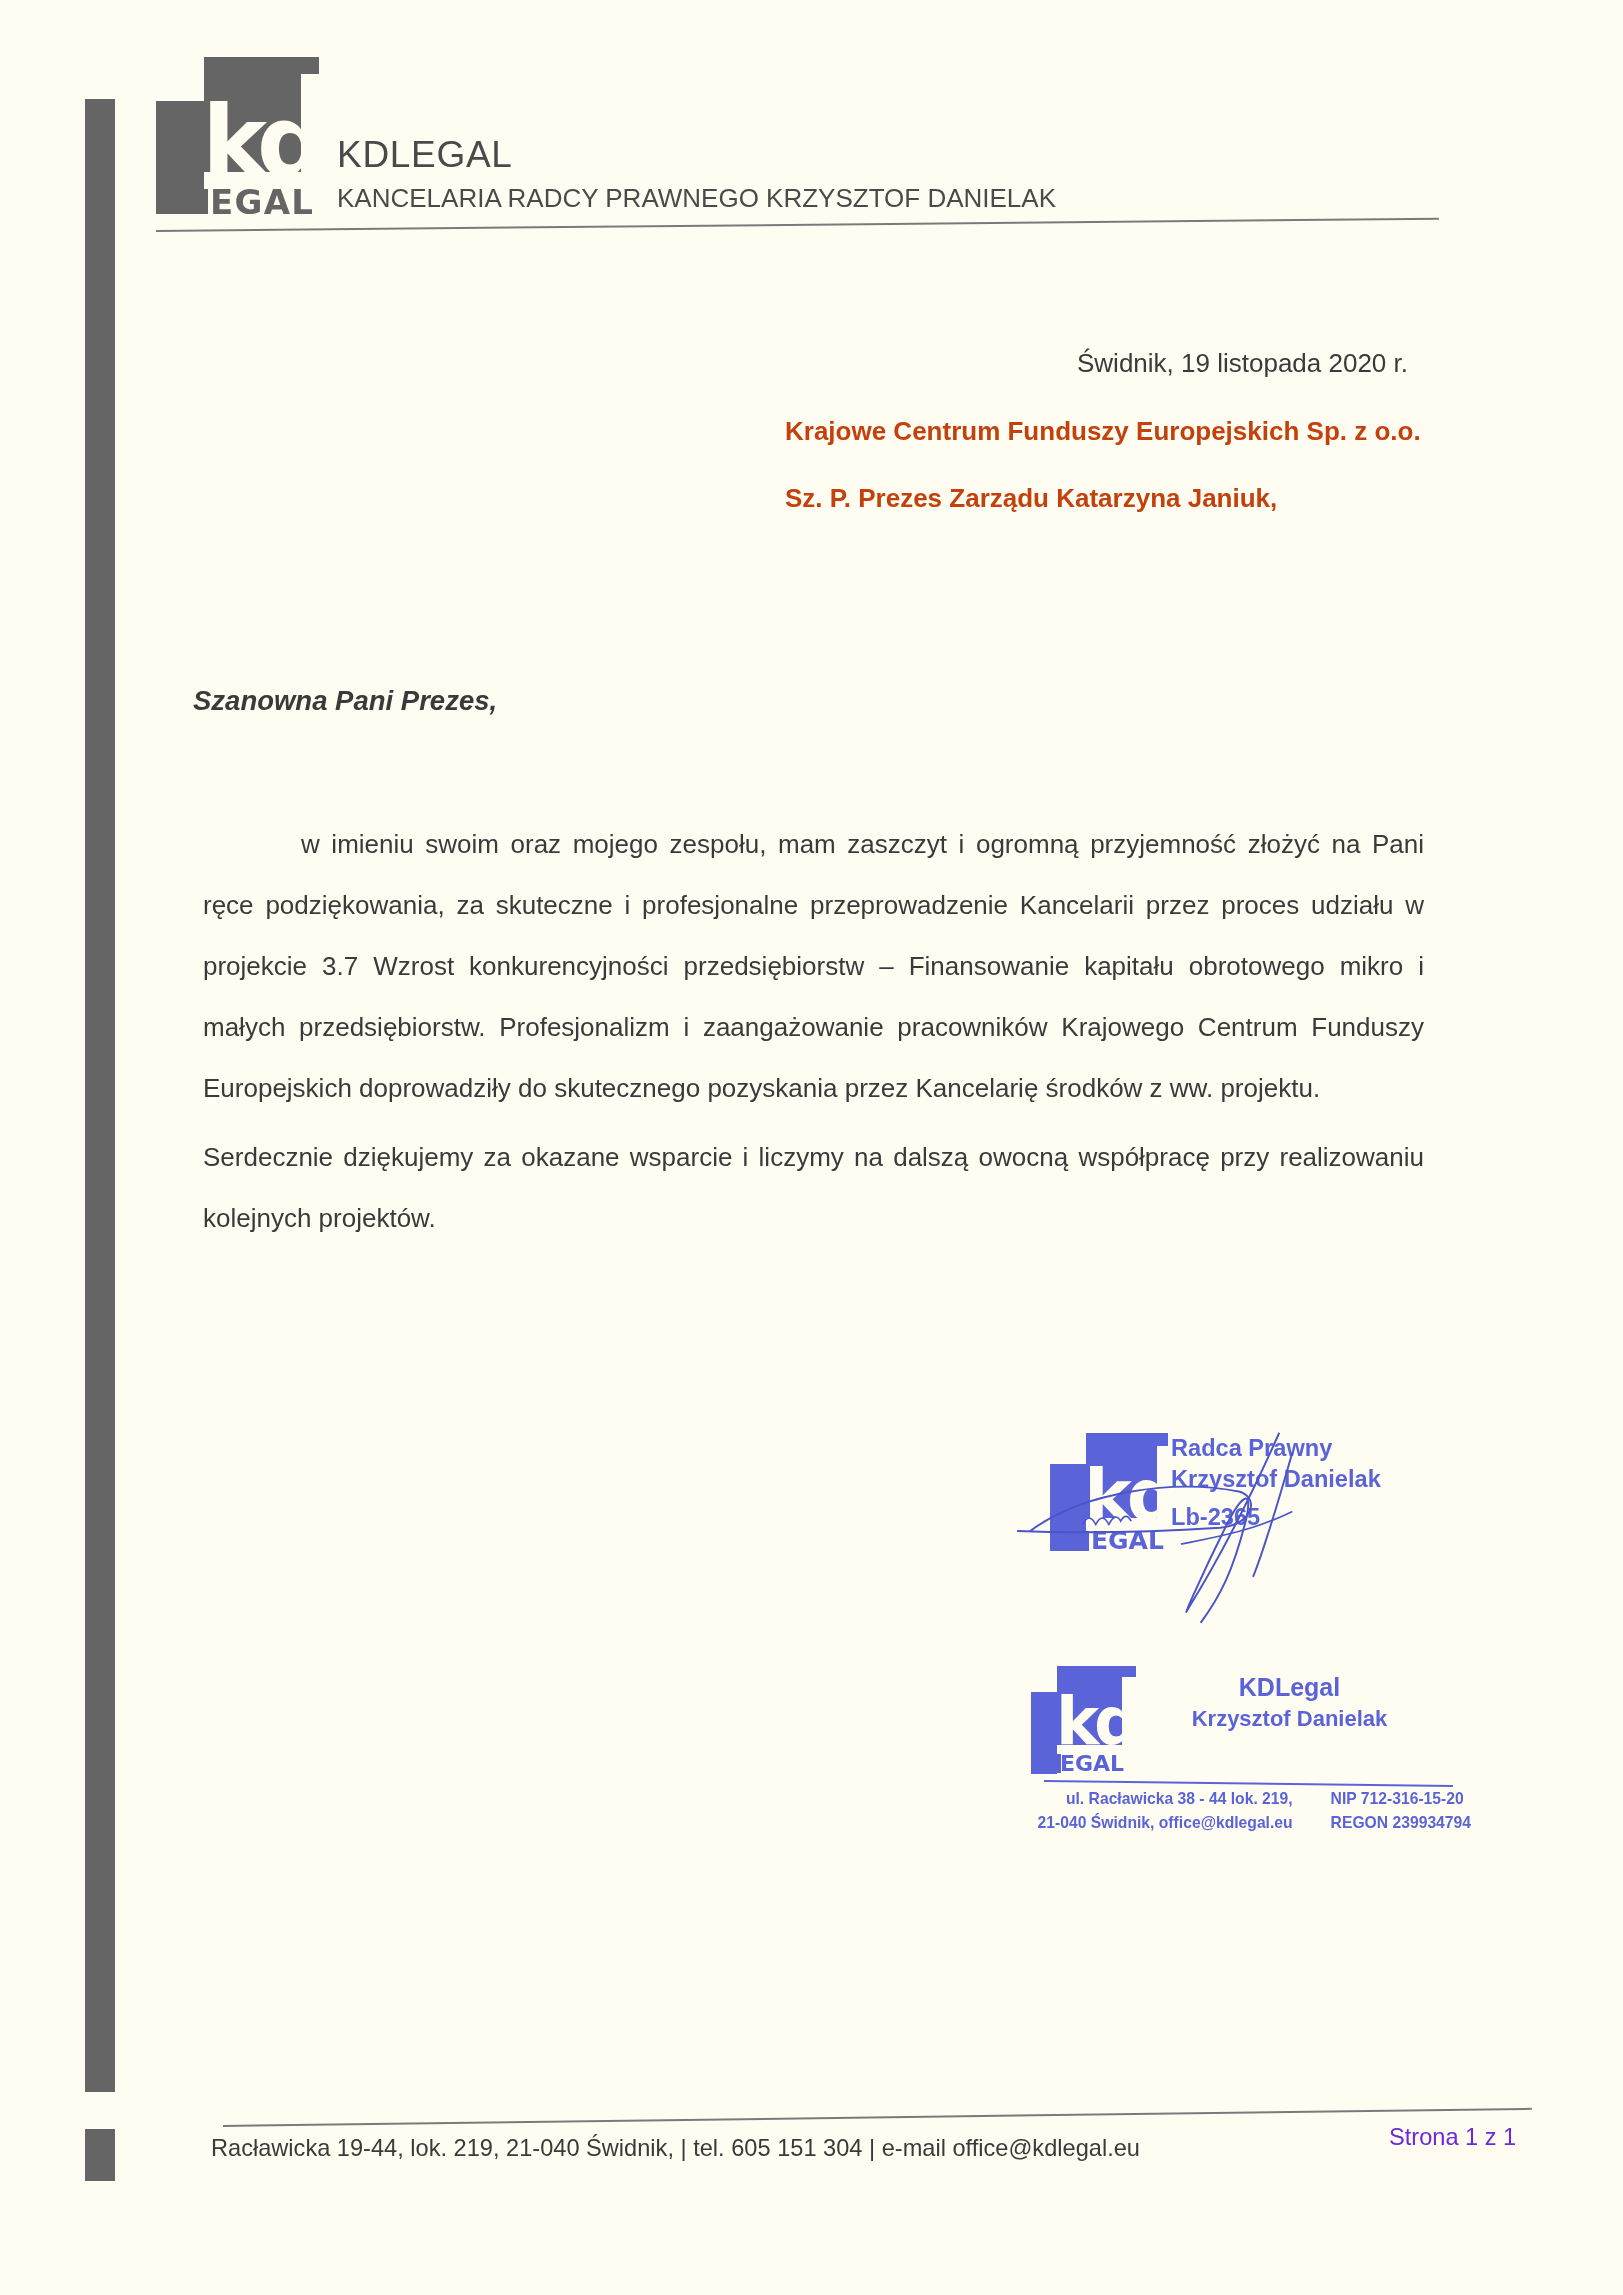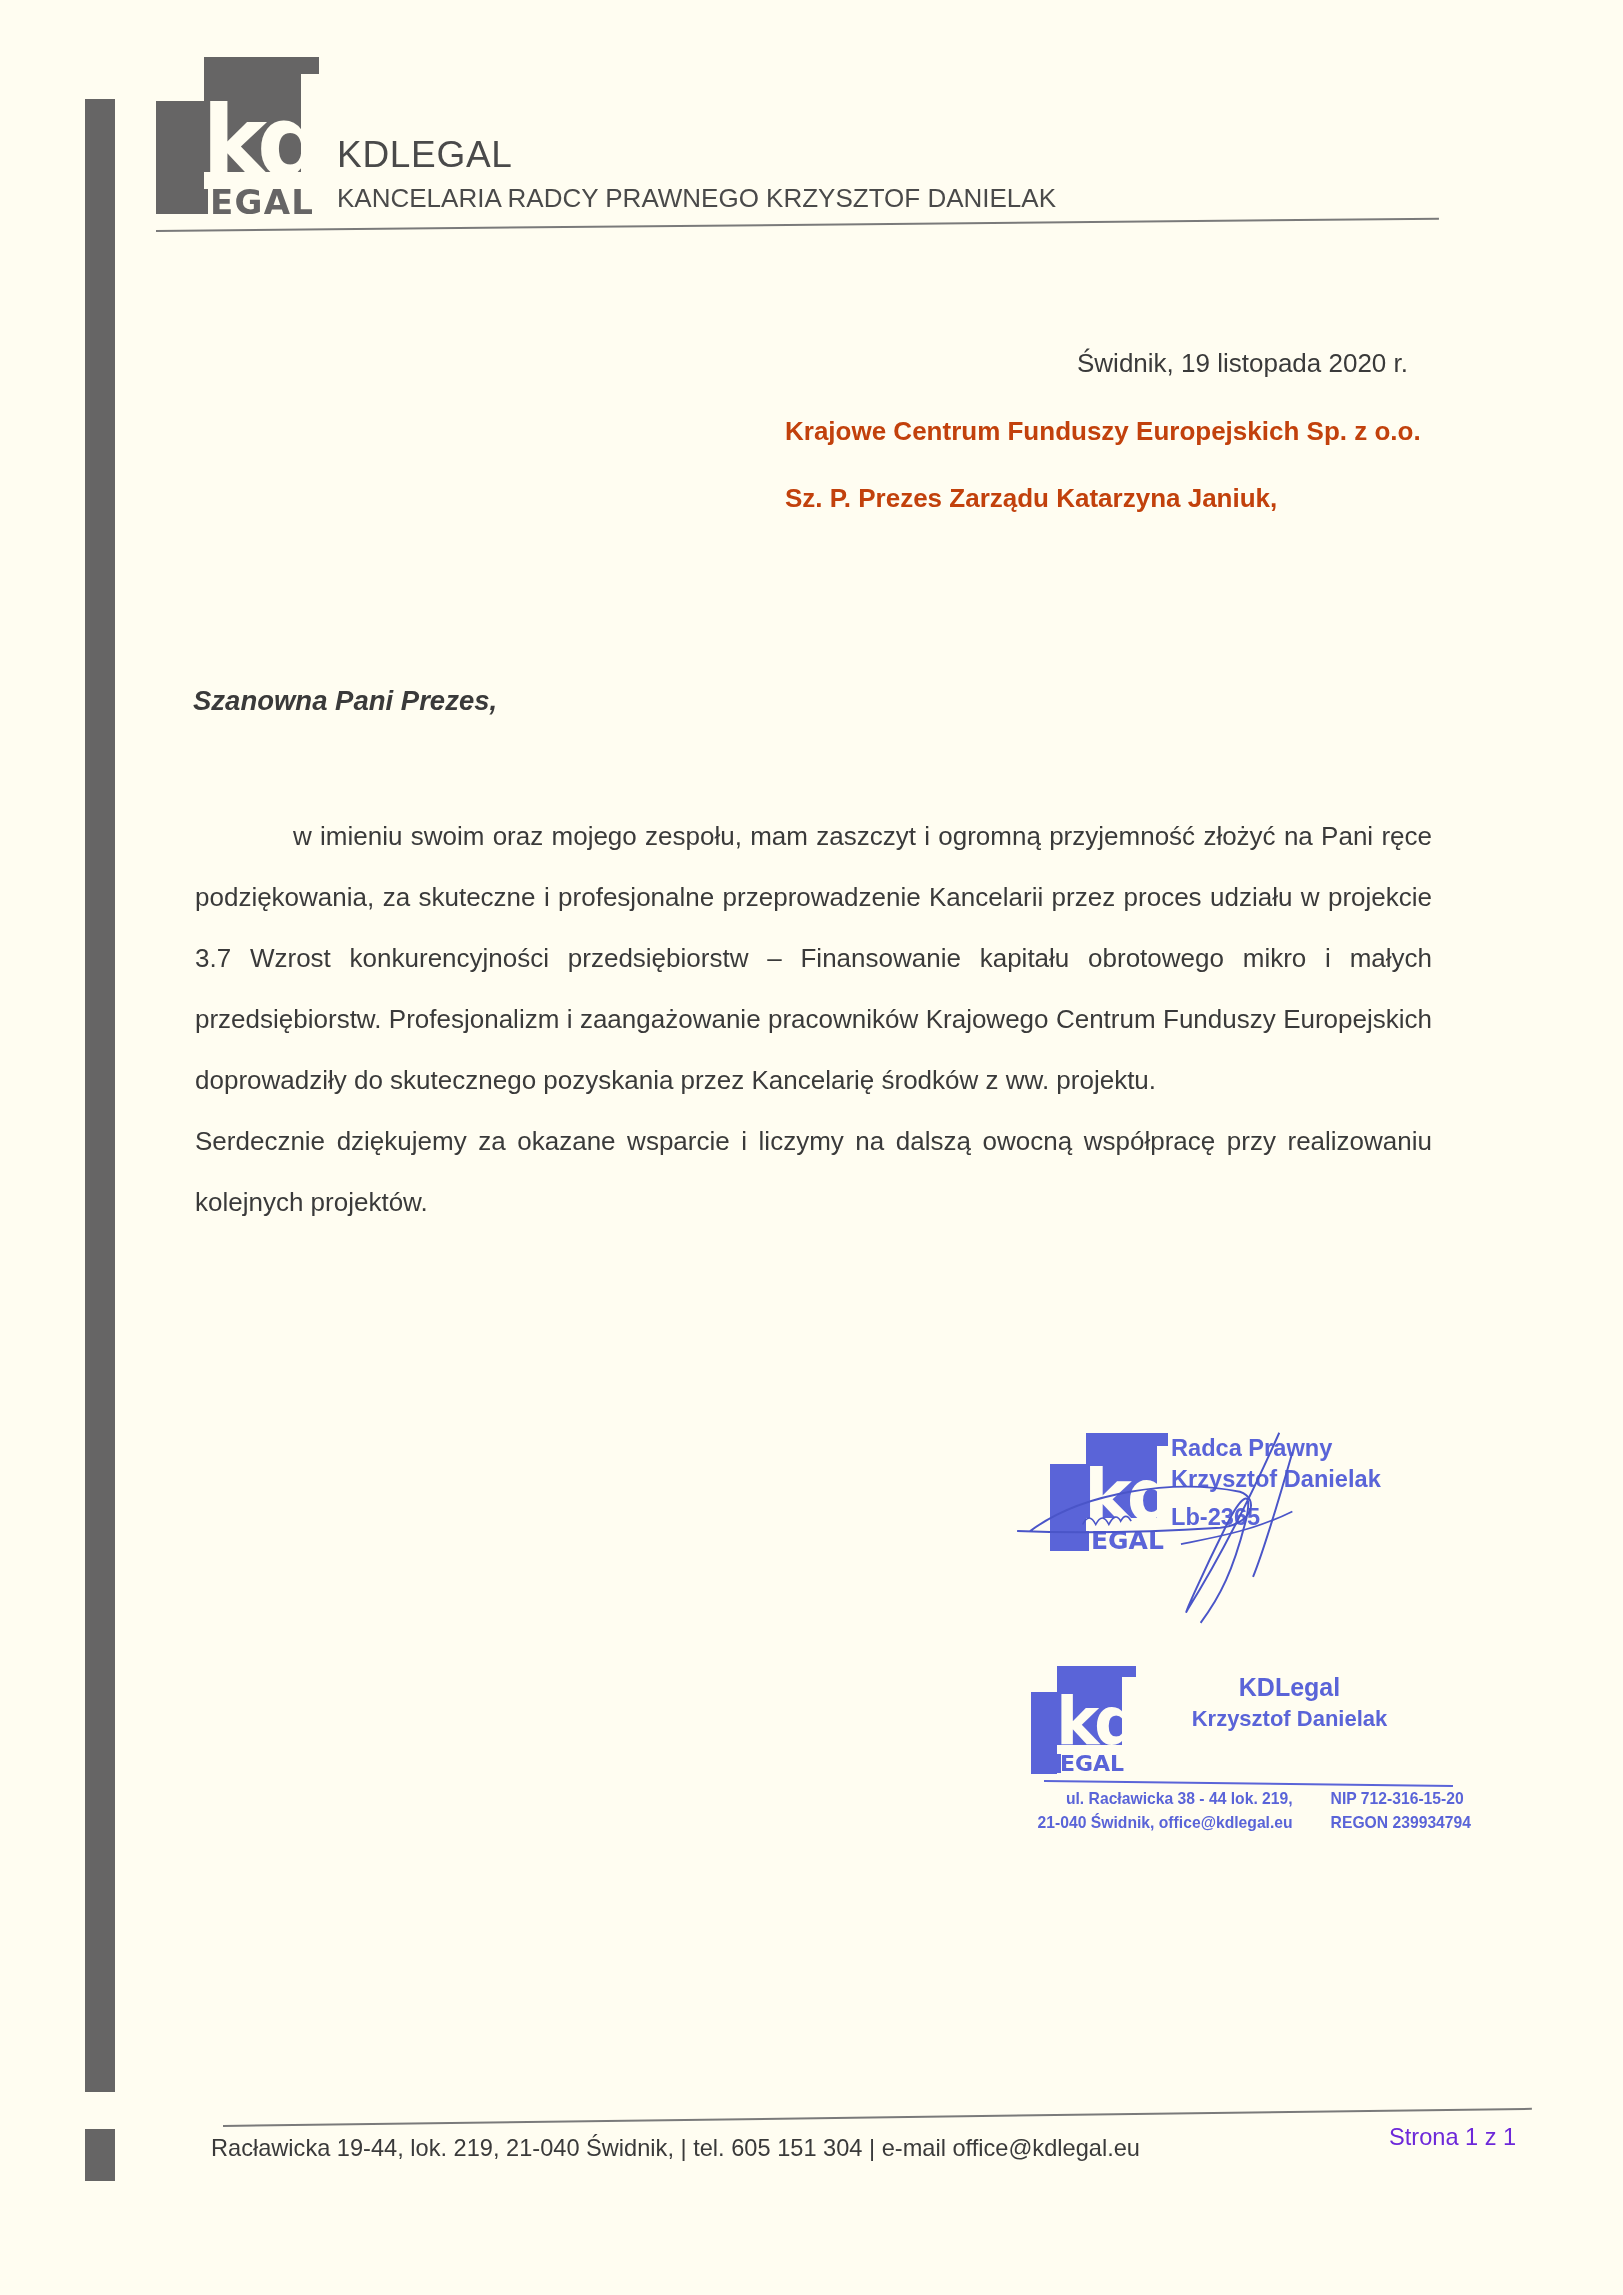--- a/index.html
+++ b/index.html
@@ -57,21 +57,21 @@
     .recipient.r1 { top: 416px; }
     .recipient.r2 { top: 483px; }
     .salutation {
       position: absolute; left: 193px; top: 685px;
       font-size: 27.5px; font-weight: bold; font-style: italic; color: #3a3a3a;
     }
     .body-text {
       position: absolute; left: 195px; top: 806px; width: 1237px;
       font-size: 26px; line-height: 61px; text-align: justify; color: #3a3a3a;
     }
-    .body-text p { margin: 0; }
+    .body-text p { margin: 8px; }
     .body-text .p1 { text-indent: 98px; }
     
     .stamp-color { color: #5a64d8; }
     .sig-stamp { position: absolute; left: 1024px; top: 1433px; width: 393px; height: 170px; }
     .mini-logo { position: absolute; }
     .mini-logo .blk { position: absolute; background: #5a64d8; }
     .mini-logo .kd { position: absolute; color: #fffdf1; font-weight: bold; line-height: 1; letter-spacing: -5.2px; font-family: "DejaVu Sans", sans-serif; }
     .mini-logo .egal { position: absolute; color: #5a64d8; font-weight: bold; line-height: 1; font-family: "DejaVu Sans", sans-serif; }
     .sig-lines { position: absolute; left: 111px; top: 71px; font-size: 23.6px; font-weight: bold; line-height: 31px; }
     .sig-svg { position: absolute; left: -19.6px; top: -19.6px; }

